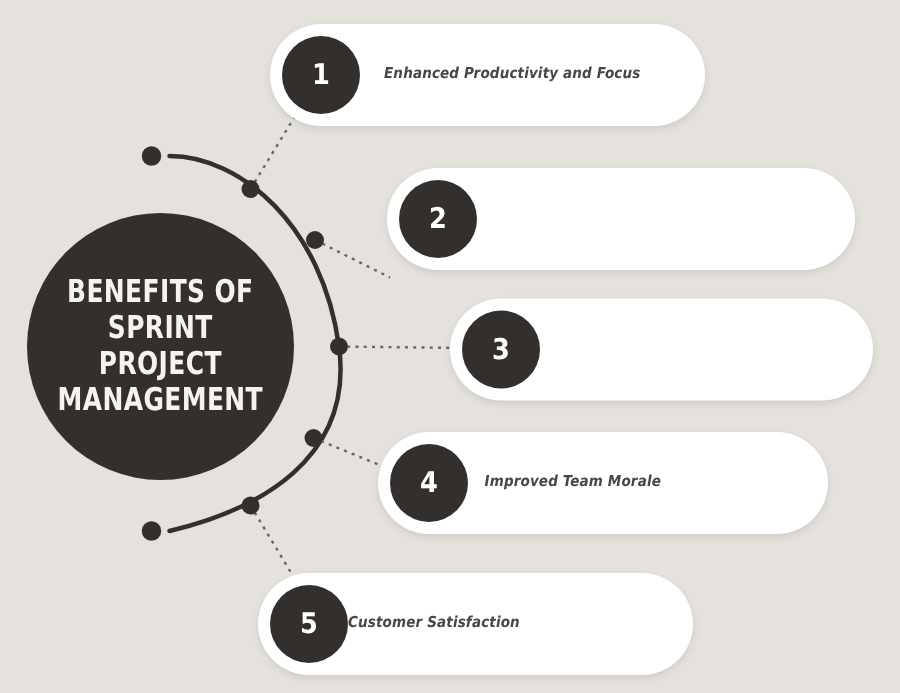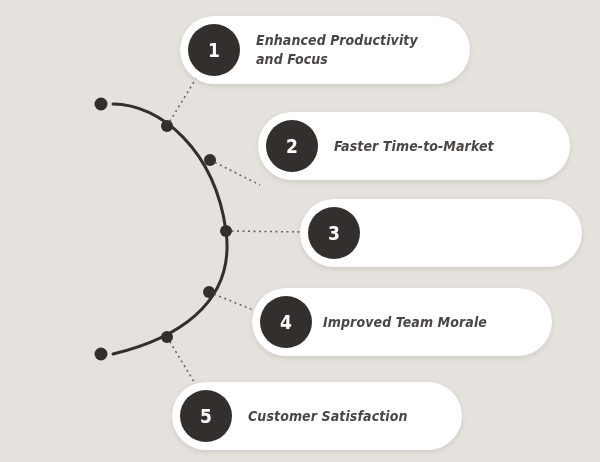--- a/index.html
+++ b/index.html
@@ -83,21 +83,21 @@
     flex: 0 0 auto;
     box-shadow: 0 0 0 4px #ffffff;
   }
   .row-label {
     position: relative;
     z-index: 2;
     color: #4a4643;
     font-family: "Liberation Sans Narrow", "DejaVu Sans Condensed", "Liberation Sans", sans-serif;
     font-style: italic;
     font-weight: bold;
-    font-size: 14px;
+    font-size: 10px;
     line-height: 1.33;
     letter-spacing: 0.1px;
   }
 </style>
 </head>
 <body>
 
 <div id="infographic">
 
   <svg class="layer-svg" viewBox="0 0 600 462">
@@ -113,43 +113,48 @@
     <line x1="209" y1="292" x2="258" y2="312" stroke="#6b6560" stroke-width="1.6" stroke-dasharray="2 3.5"></line>
     <line x1="167" y1="337" x2="199" y2="390" stroke="#6b6560" stroke-width="1.6" stroke-dasharray="2 3.5"></line>
 
     <circle cx="167" cy="126" r="6" fill="#332f2c"></circle>
     <circle cx="210" cy="160" r="6" fill="#332f2c"></circle>
     <circle cx="226" cy="231" r="6" fill="#332f2c"></circle>
     <circle cx="209" cy="292" r="6" fill="#332f2c"></circle>
     <circle cx="167" cy="337" r="6" fill="#332f2c"></circle>
   </svg>
 
+  <div class="hub">
+    <div class="hub-title">BENEFITS OF
+SPRINT
+PROJECT
+MANAGEMENT</div>
+  </div>
 
   <div class="row" style="left:180px; top:16px; width:290px; height:68px; padding-left:6px;">
     <div class="row-card" style="width:290px; height:68px;"></div>
     <div class="row-badge" style="width:52px; height:52px; margin-left:2px;">1</div>
     <div class="row-label" style="margin-left:16px; width:185px;">Enhanced Productivity and Focus</div>
   </div>
 
   <div class="row" style="left:258px; top:112px; width:312px; height:68px; padding-left:6px;">
     <div class="row-card" style="width:312px; height:68px;"></div>
     <div class="row-badge" style="width:52px; height:52px; margin-left:2px;">2</div>
-    <div class="row-label" style="margin-left:16px; width:210px;">Faster Time-to-Market</div>
   </div>
 
   <div class="row" style="left:300px; top:199px; width:282px; height:68px; padding-left:6px;">
     <div class="row-card" style="width:282px; height:68px;"></div>
     <div class="row-badge" style="width:52px; height:52px; margin-left:2px;">3</div>
   </div>
 
   <div class="row" style="left:252px; top:288px; width:300px; height:68px; padding-left:6px;">
     <div class="row-card" style="width:300px; height:68px;"></div>
     <div class="row-badge" style="width:52px; height:52px; margin-left:2px;">4</div>
     <div class="row-label" style="margin-left:11px; width:200px;">Improved Team Morale</div>
   </div>
 
   <div class="row" style="left:172px; top:382px; width:290px; height:68px; padding-left:6px;">
     <div class="row-card" style="width:290px; height:68px;"></div>
     <div class="row-badge" style="width:52px; height:52px; margin-left:2px;">5</div>
-    <div class="row-label" style="margin-left:16px; width:195px;">Customer Satisfaction</div>
+    <div class="row-label" style="width:195px;">Customer Satisfaction</div>
   </div>
 
 </div>
 
 </body></html>

